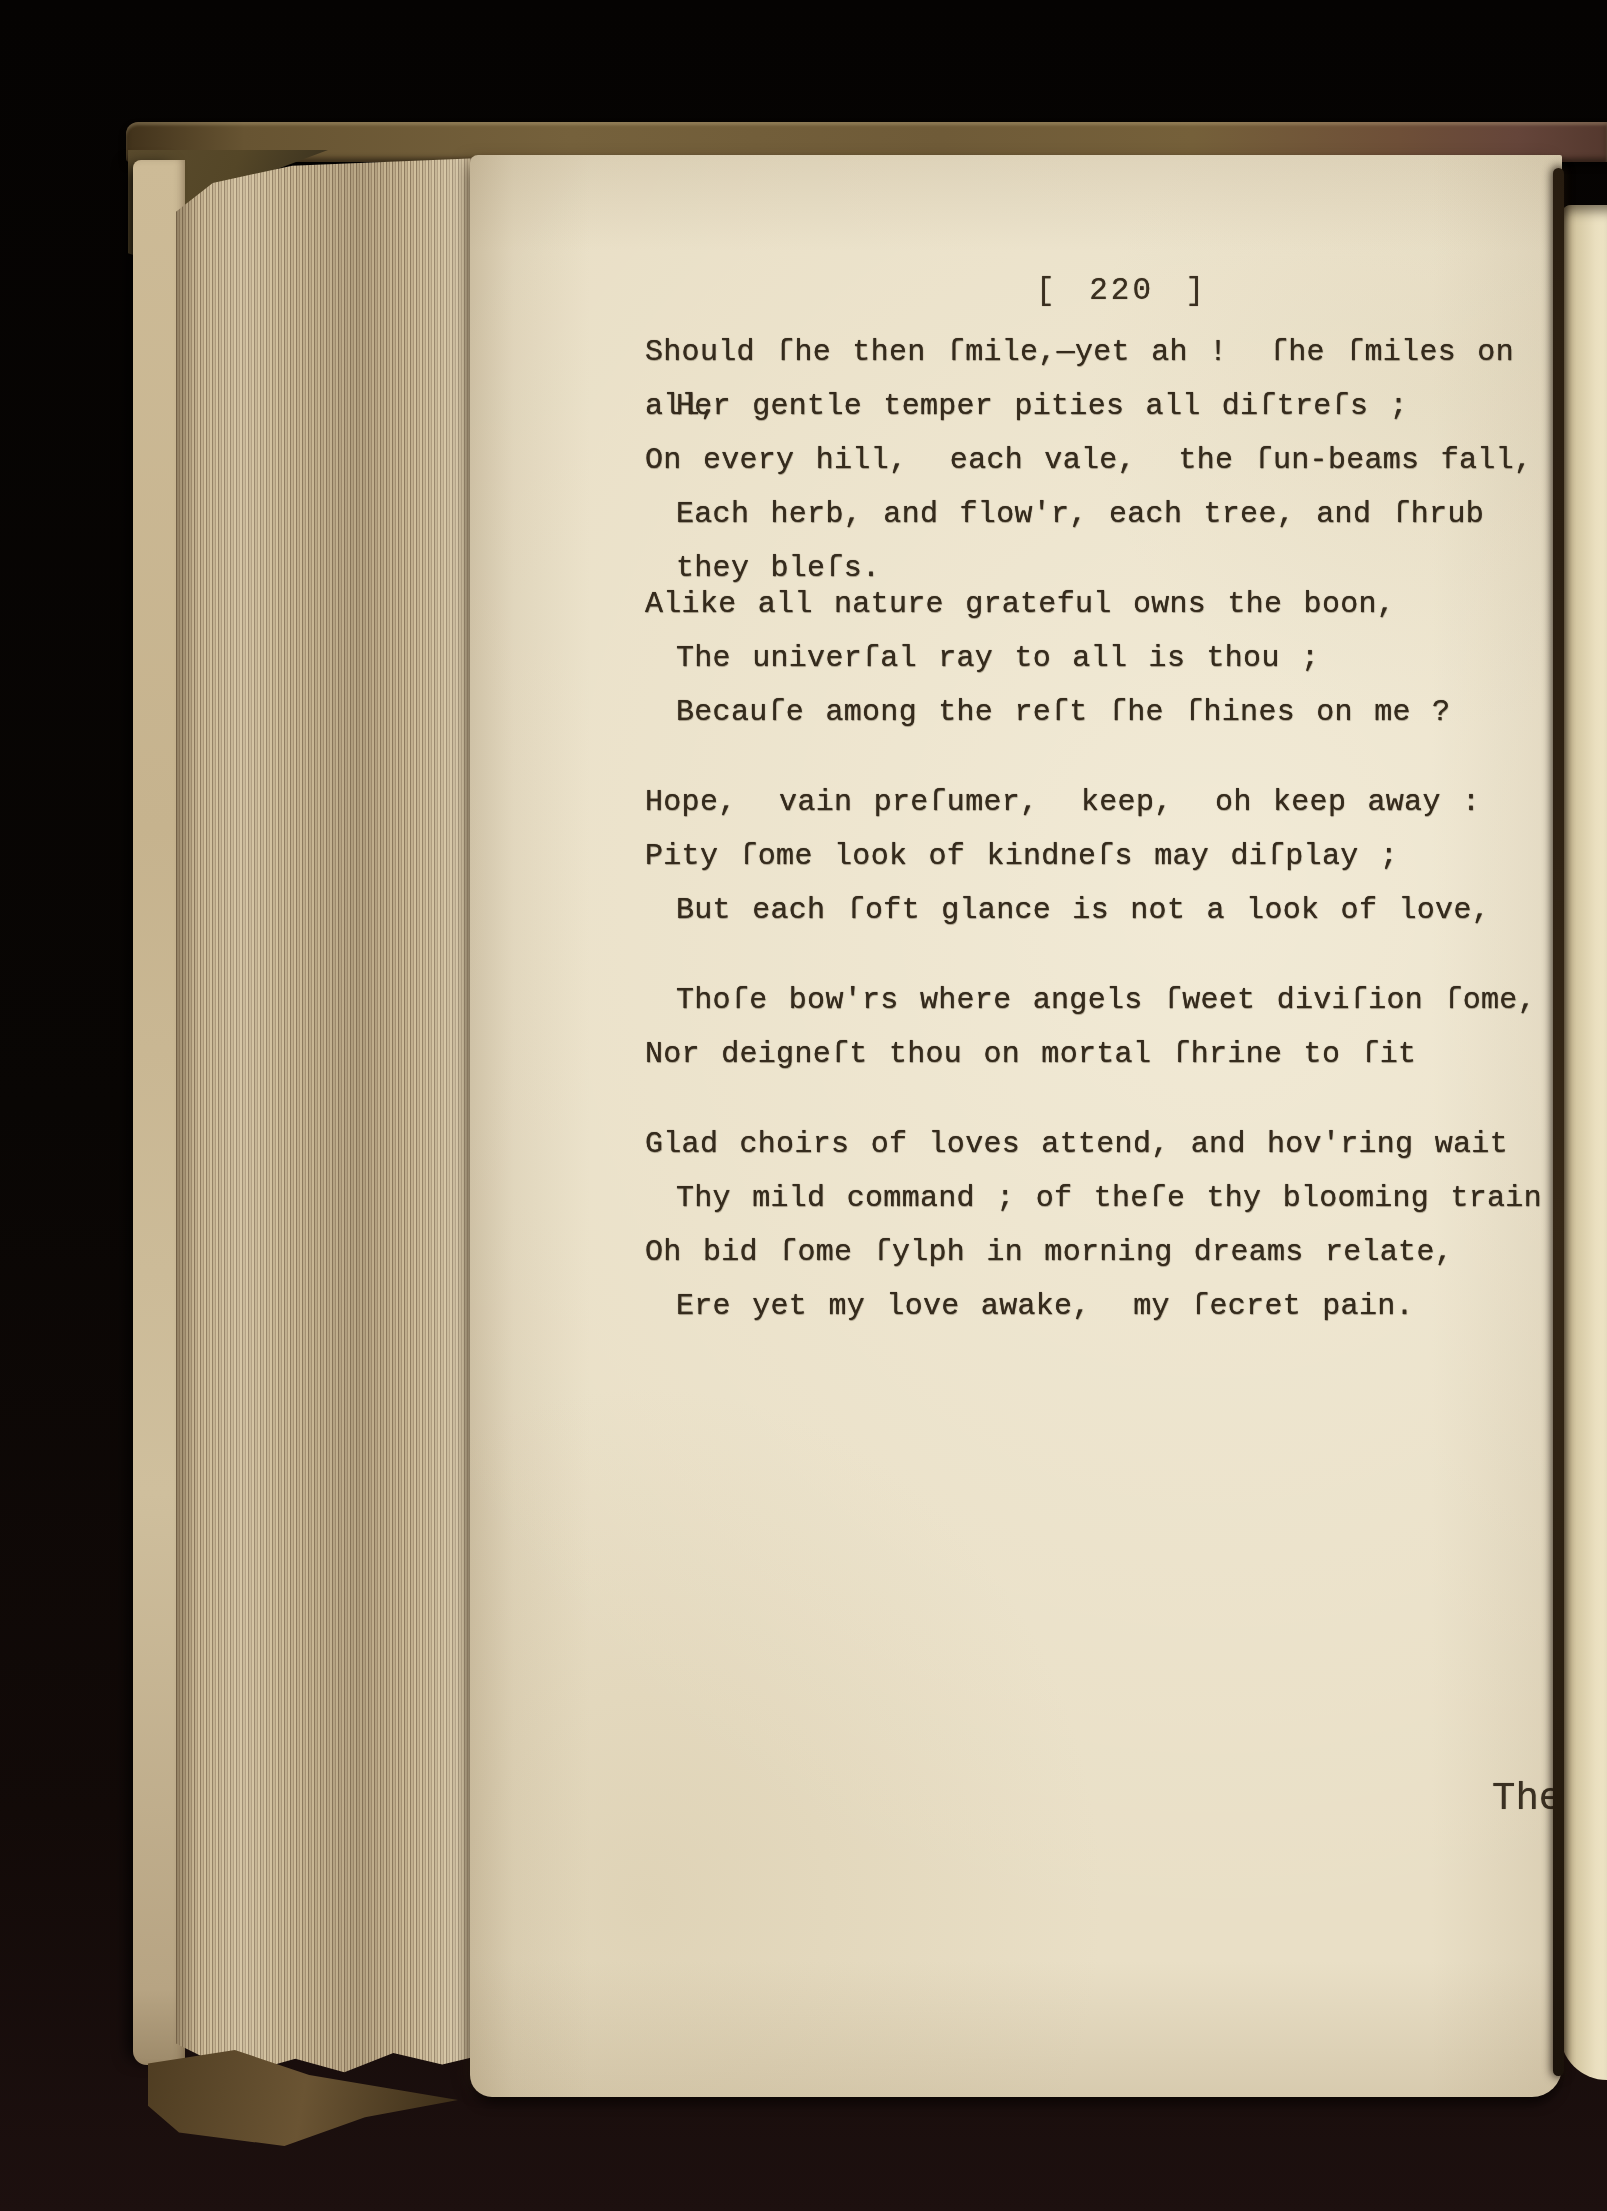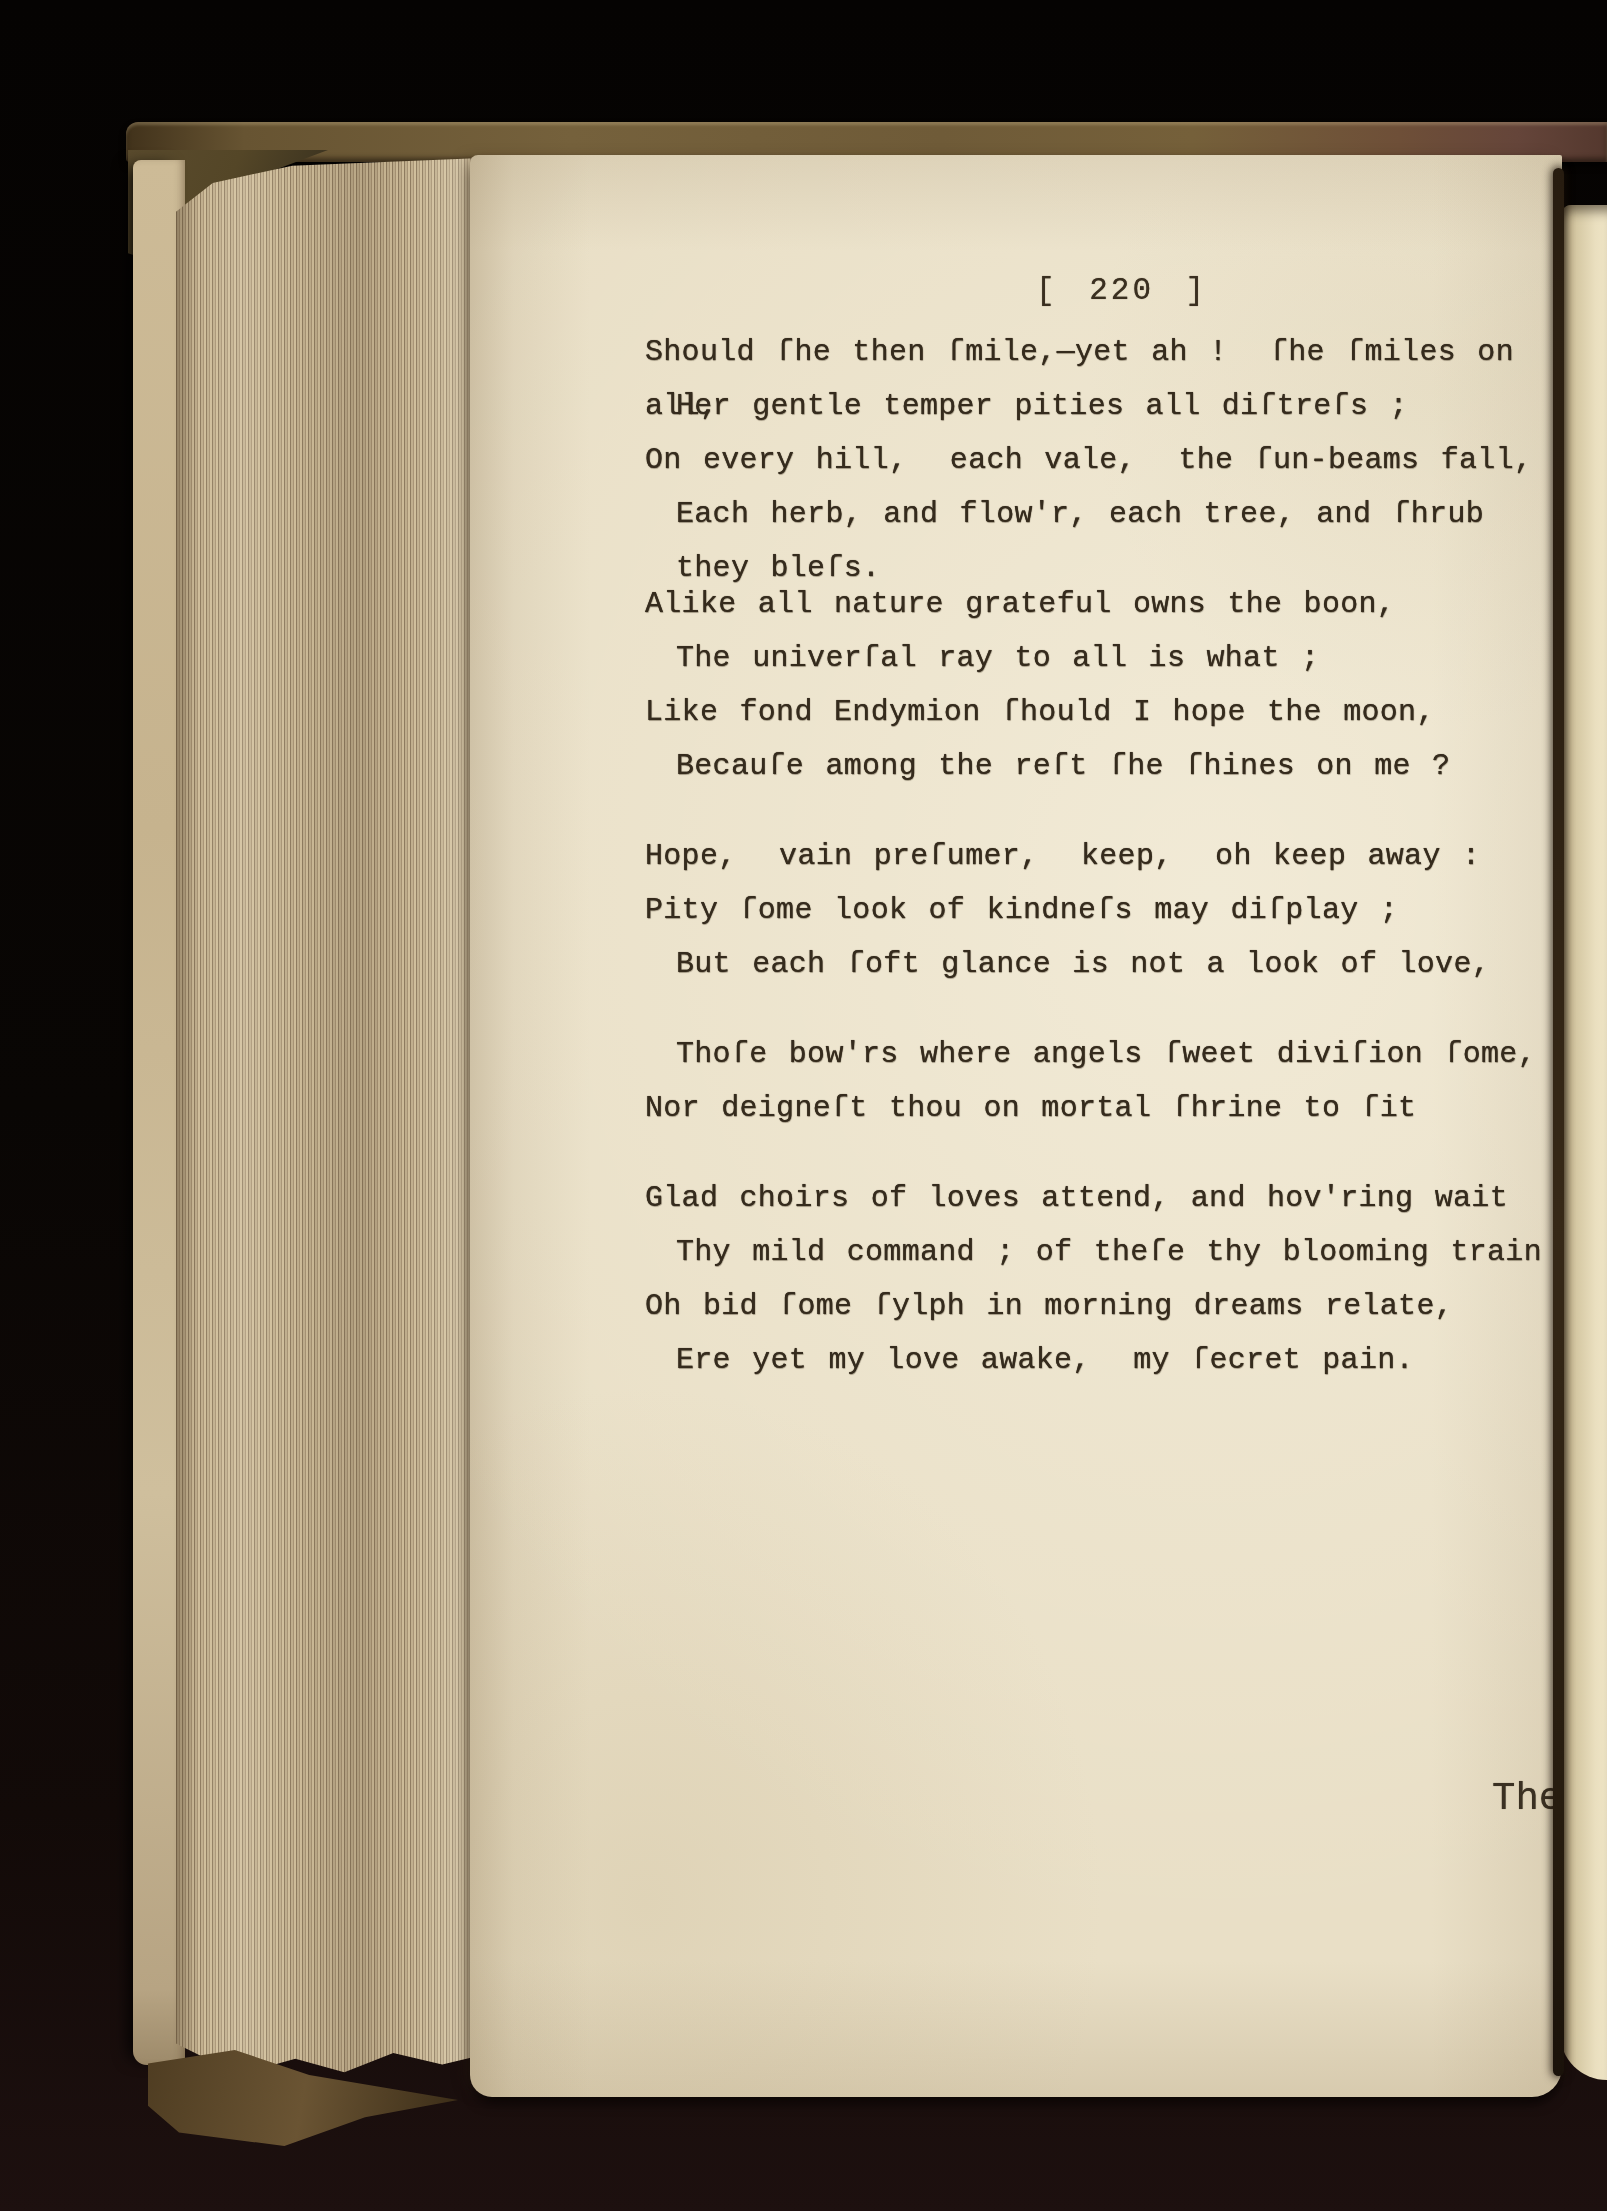--- a/index.html
+++ b/index.html
@@ -141,22 +141,21 @@
 
     <div class="poem">
       <div class="stanza">
         <div class="line">Should ſhe then ſmile,—yet ah !  ſhe ſmiles on all,</div>
         <div class="line indent">Her gentle temper pities all diſtreſs ;</div>
         <div class="line">On every hill,  each vale,  the ſun-beams fall,</div>
         <div class="line indent">Each herb, and flow'r, each tree, and ſhrub they bleſs.</div>
       </div>
       <div class="stanza">
         <div class="line">Alike all nature grateful owns the boon,</div>
-        <div class="line indent">The univerſal ray to all is what ;</div>
-        <div class="line">Like fond Endymion ſhould I hope the moon,</div>
+        <div class="line indent">The univerſal ray to all is thou ;</div>
         <div class="line indent">Becauſe among the reſt ſhe ſhines on me ?</div>
       </div>
       <div class="stanza">
         <div class="line">Hope,  vain preſumer,  keep,  oh keep away :</div>
         <div class="line">Pity ſome look of kindneſs may diſplay ;</div>
         <div class="line indent">But each ſoft glance is not a look of love,</div>
       </div>
       <div class="stanza">
         <div class="line indent">Thoſe bow'rs where angels ſweet diviſion ſome,</div>
         <div class="line">Nor deigneſt thou on mortal ſhrine to ſit</div>

